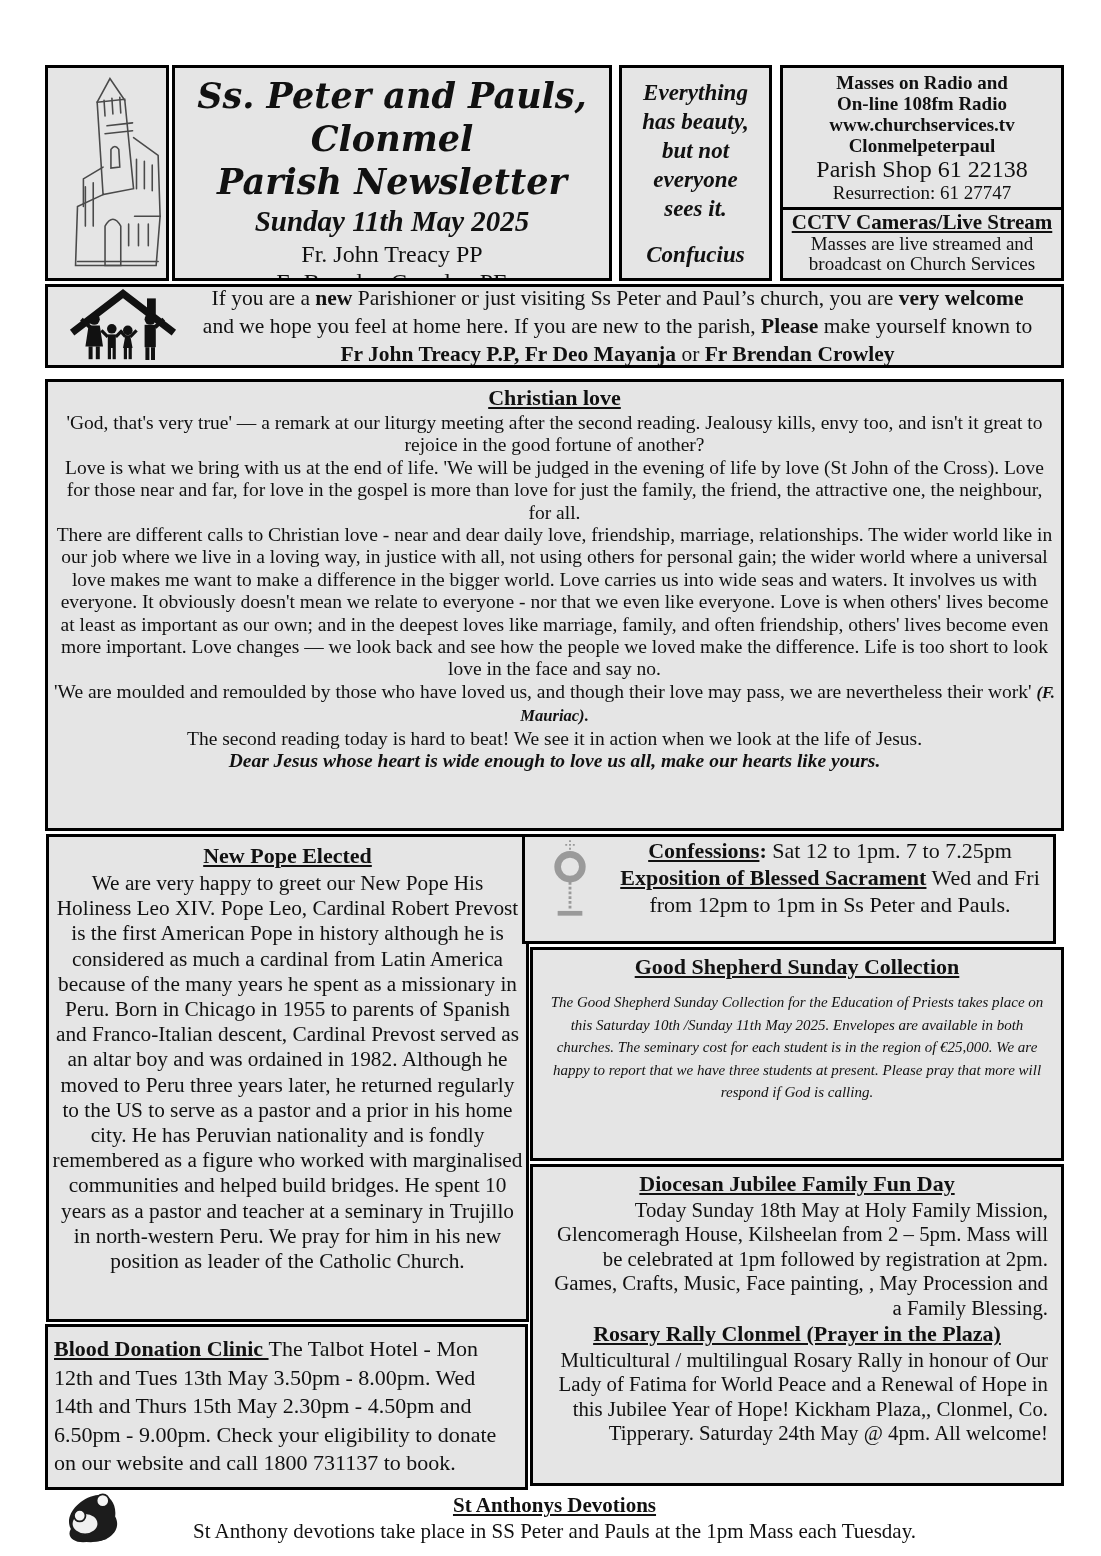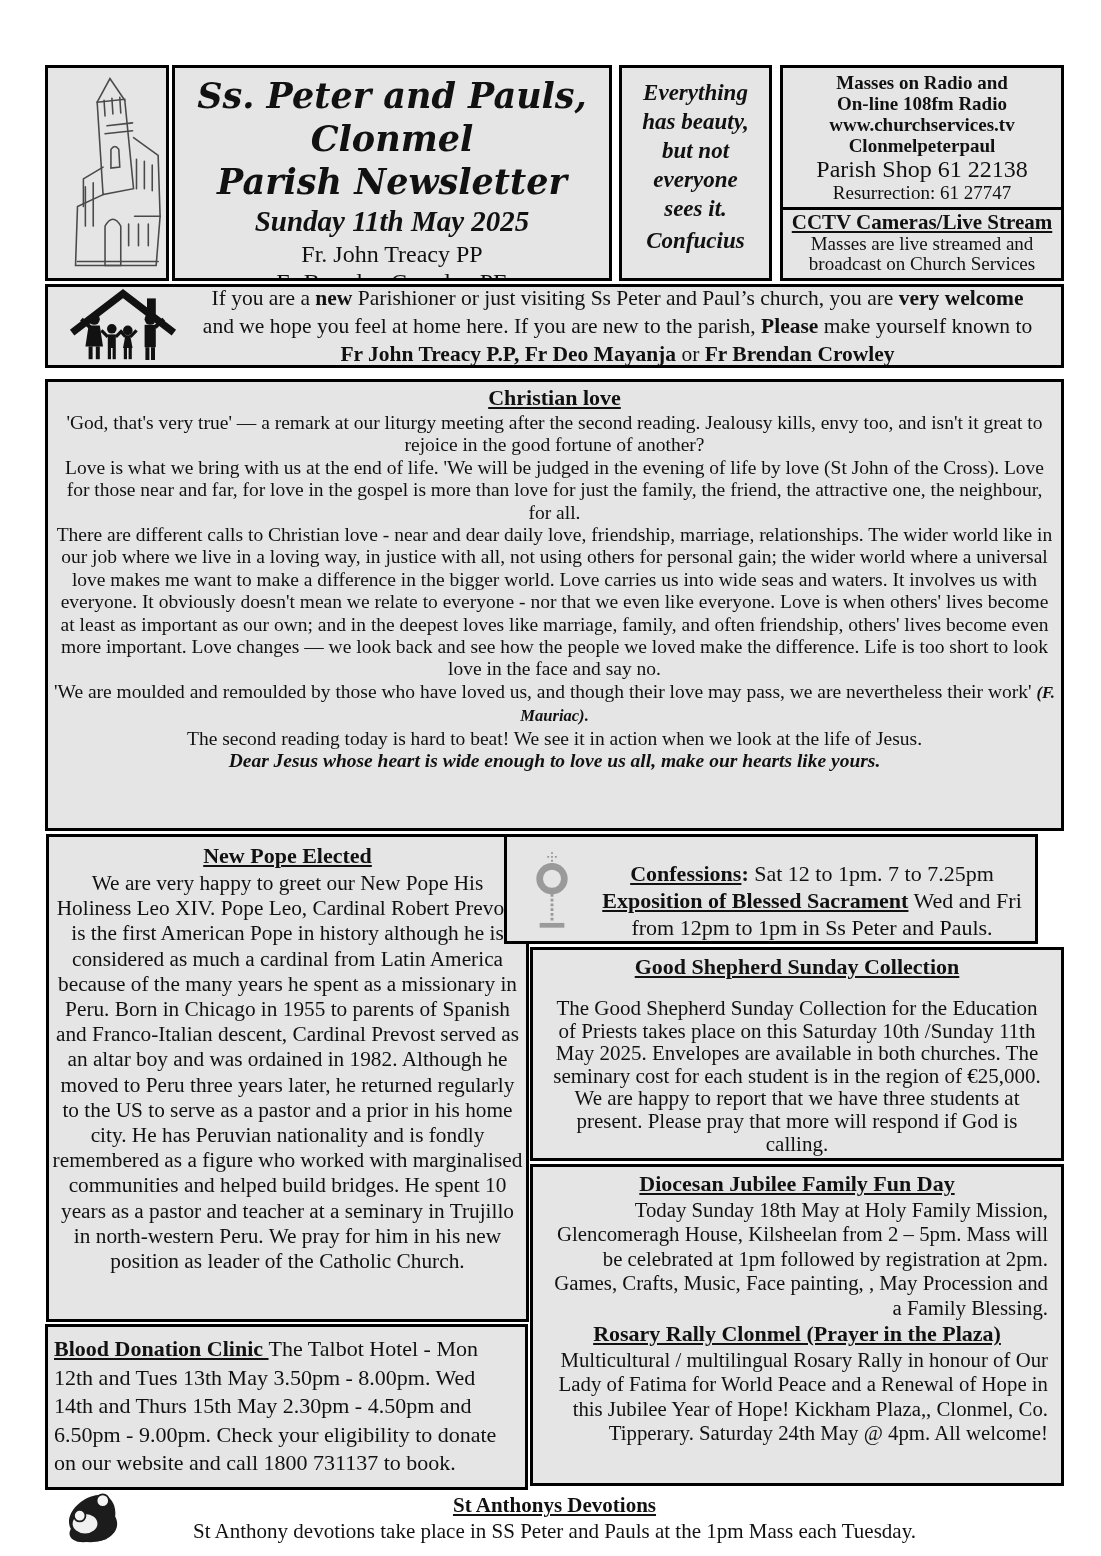--- a/index.html
+++ b/index.html
@@ -33,21 +33,21 @@
   .welcome-text{font-size:21.5px; line-height:28px; text-align:center;}
 
   .love-title{font-size:22px; line-height:28px;}
   .love-p{font-size:19.5px; line-height:22.4px; margin:0; text-align:center;}
   .love-final{font-weight:bold; font-style:italic;}
 
   .col-title{font-size:22px; line-height:30px;}
   .pope-body{font-size:21.3px; line-height:25.2px; text-align:center; margin:0;}
   .blood-body{font-size:22px; line-height:28.5px; text-align:left; margin:0;}
   .conf-line{font-size:22px; line-height:27px; text-align:center; margin:0;}
-  .shep-body{font-size:21px; line-height:22.6px; text-align:center; margin:16px;}
+  .shep-body{font-size:15px; line-height:22.6px; text-align:center; margin:10px;font-style:italic;}
   .jub-body{font-size:20.8px; line-height:24.4px; text-align:right; margin:0;}
   .anthony-title{font-size:21px; line-height:26px;}
   .anthony-body{font-size:21px; line-height:26px; text-align:center; margin:0;}
 </style>
 </head>
 <body>
 
 <div class="page">
 
   <div class="abs box" style="left:45px; top:65px; width:124px; height:216px;">
@@ -81,21 +81,21 @@
 
   <div class="abs box" style="left:619px; top:65px; width:153px; height:216px; padding-top:10px; display:flex; flex-direction:column;">
     <div>
       <div class="quote-line">Everything</div>
       <div class="quote-line">has beauty,</div>
       <div class="quote-line">but not</div>
       <div class="quote-line">everyone</div>
       <div class="quote-line">sees it.</div>
     </div>
     <div style="flex:1;"></div>
-    <div class="quote-attr" style="margin-bottom:24px;">Confucius</div>
+    <div class="quote-attr" style="margin-bottom:10px;">Confucius</div>
   </div>
 
   <div class="abs box" style="left:780px; top:65px; width:284px; height:172px; padding-top:4px;">
     <div class="radio-bold">Masses on Radio and</div>
     <div class="radio-bold">On-line 108fm Radio</div>
     <div class="radio-bold">www.churchservices.tv</div>
     <div class="radio-bold">Clonmelpeterpaul</div>
     <div class="radio-shop">Parish Shop  61 22138</div>
     <div class="radio-res">Resurrection: 61 27747</div>
   </div>
@@ -154,21 +154,21 @@
 
   <div class="abs box center" style="left:46px; top:834px; width:483px; height:488px; padding:4px 3px;">
     <div class="col-title"><span class="h-underline">New Pope Elected</span></div>
     <p class="pope-body">We are very happy to greet our New Pope His Holiness Leo XIV. Pope Leo, Cardinal Robert Prevost is the first American Pope in history although he is considered as much a cardinal from Latin America because of the many years he spent as a missionary in Peru. Born in Chicago in 1955 to parents of Spanish and Franco-Italian descent, Cardinal Prevost served as an altar boy and was ordained in 1982. Although he moved to Peru three years later, he returned regularly to the US to serve as a pastor and a prior in his home city. He has Peruvian nationality and is fondly remembered as a figure who worked with marginalised communities and helped build bridges. He spent 10 years as a pastor and teacher at a seminary in Trujillo in north-western Peru. We pray for him in his new position as leader of the Catholic Church.</p>
   </div>
 
   <div class="abs box" style="left:45px; top:1324px; width:483px; height:166px; padding:8px 6px;">
     <p class="blood-body"><span class="rb ru">Blood Donation Clinic </span><span>The Talbot Hotel - Mon 12th and Tues 13th May 3.50pm - 8.00pm. Wed 14th and Thurs 15th May 2.30pm - 4.50pm and 6.50pm - 9.00pm. Check your eligibility to donate on our website and call 1800 731137 to book.</span></p>
   </div>
 
-  <div class="abs box" style="left:504px; top:834px; width:534px; height:110px; display:flex; align-items:flex-end;">
+  <div class="abs box" style="left:522px; top:834px; width:534px; height:110px; display:flex; align-items:flex-start;">
     <div style="width:90px; text-align:center;">
       <svg viewBox="0 0 40 92" width="38" height="88">
         <g stroke="#9a9a9a" fill="none">
           <path d="M20 3 L20 15 M15 8 L25 8" stroke-width="2" stroke-dasharray="2 2"></path>
           <circle cx="20" cy="31" r="13" stroke-width="7"></circle>
           <path d="M20 47 L20 76" stroke-width="3" stroke-dasharray="3 2"></path>
           <path d="M7 80 L33 80" stroke-width="5"></path>
         </g>
       </svg>
     </div>

